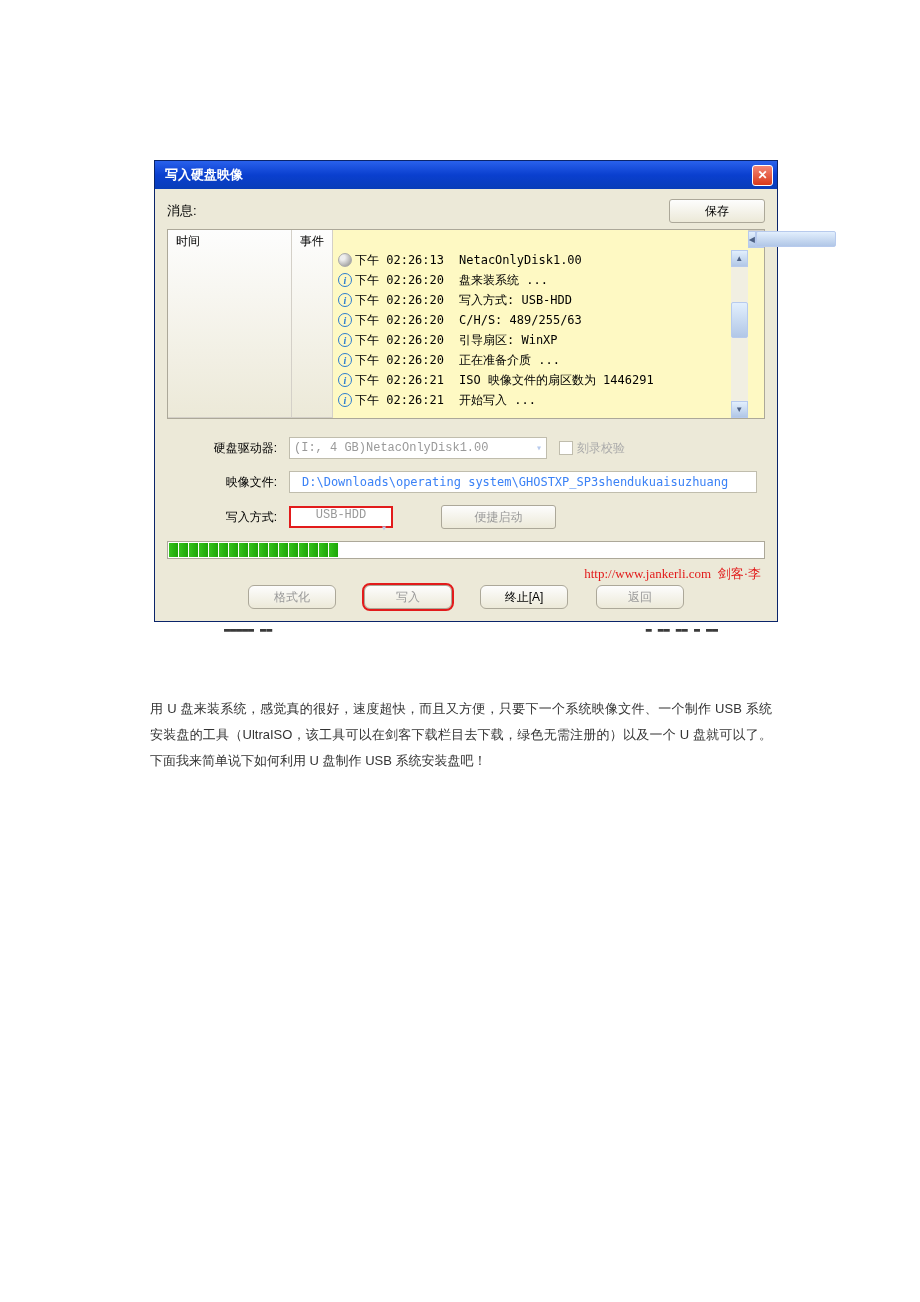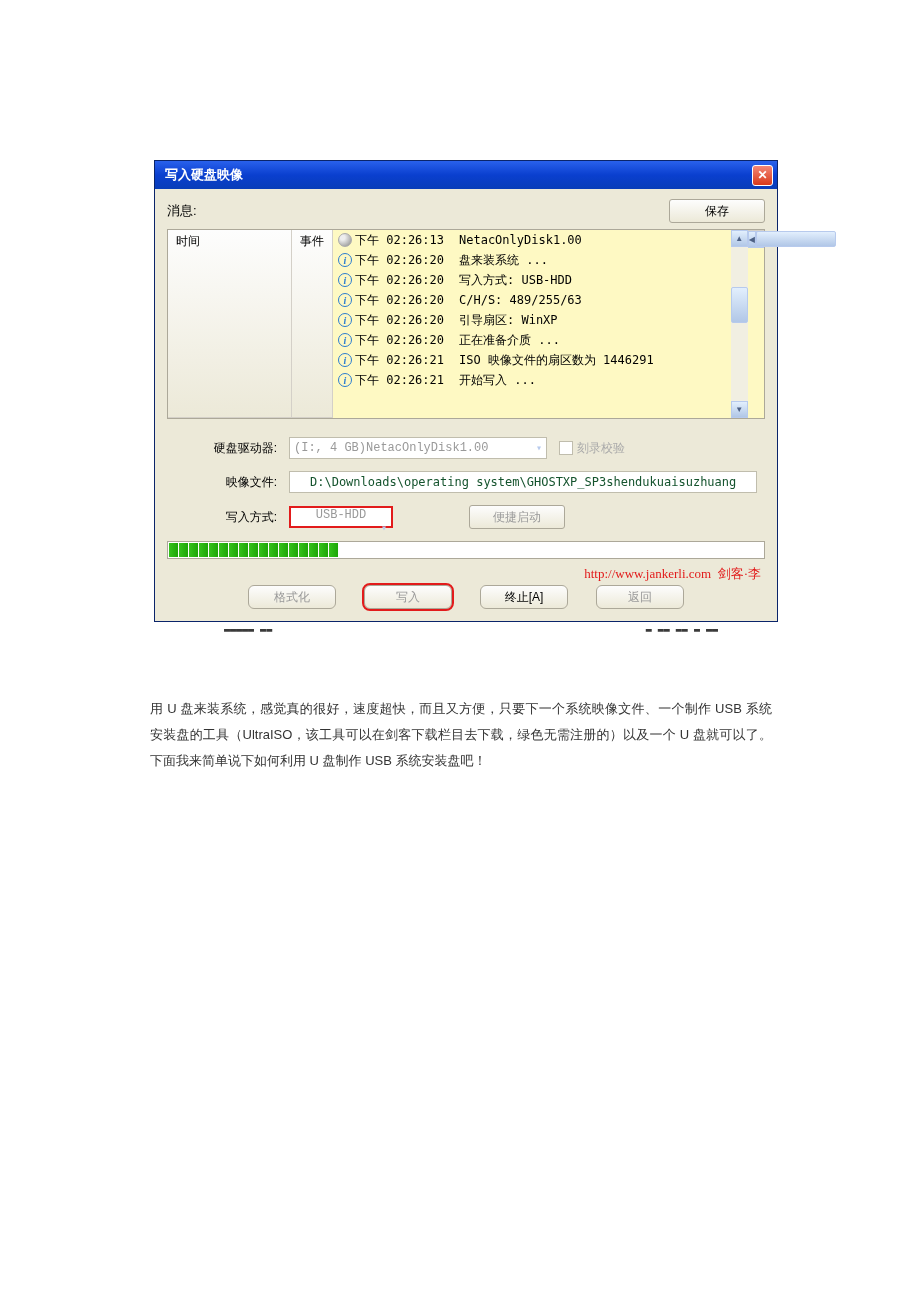--- a/index.html
+++ b/index.html
@@ -67,21 +67,21 @@
       border-bottom: 1px solid #d4d0c8;
     }
     .list-header .col {
       padding: 3px 8px;
       border-right: 1px solid #d4d0c8;
       font-size: 12px;
     }
     .col-time { width: 124px; }
     .col-event { flex: 1; }
     
-    .list-body-wrap { flex: 1; display: flex; overflow: hidden; }
+    .list-body-wrap { flex: 1; display: flex; overflow: hidden; margin-top: 20px; }
     .list-body {
       flex: 1;
       font-family: "SimSun", monospace;
       font-size: 12px;
       overflow: hidden;
     }
     .row {
       display: flex; align-items: center;
       height: 20px;
       padding-left: 4px;
@@ -169,33 +169,33 @@
       border: 1px solid #c0bdad;
       background: #fff;
       margin-right: 4px;
     }
     
     .textfield {
       flex: 0 0 468px;
       height: 22px;
       background: #fff;
       border: 1px solid #c0bdad;
-      padding: 0 20px;
-      color: #14532d;
+      padding: 0 12px;
+      color: #3b82f6;
       font-family: "SimSun", monospace;
       font-size: 12px;
       display: flex; align-items: center;
       overflow: hidden; white-space: nowrap;
     }
     
     .red-box { border: 2px solid #e21b1b !important; flex-direction: column; }
     
     .btn-mid {
-      margin-left: 76px;
-      height: 24px; width: 96px;
+      margin-left: 48px;
+      height: 24px; width: 115px;
       background: linear-gradient(#fdfdfd,#ece9d8);
       border: 1px solid #aca899;
       border-radius: 3px;
       color: #999;
       font-size: 12px;
     }
     
     .progress-wrap {
       margin-top: 6px;
       height: 18px;

